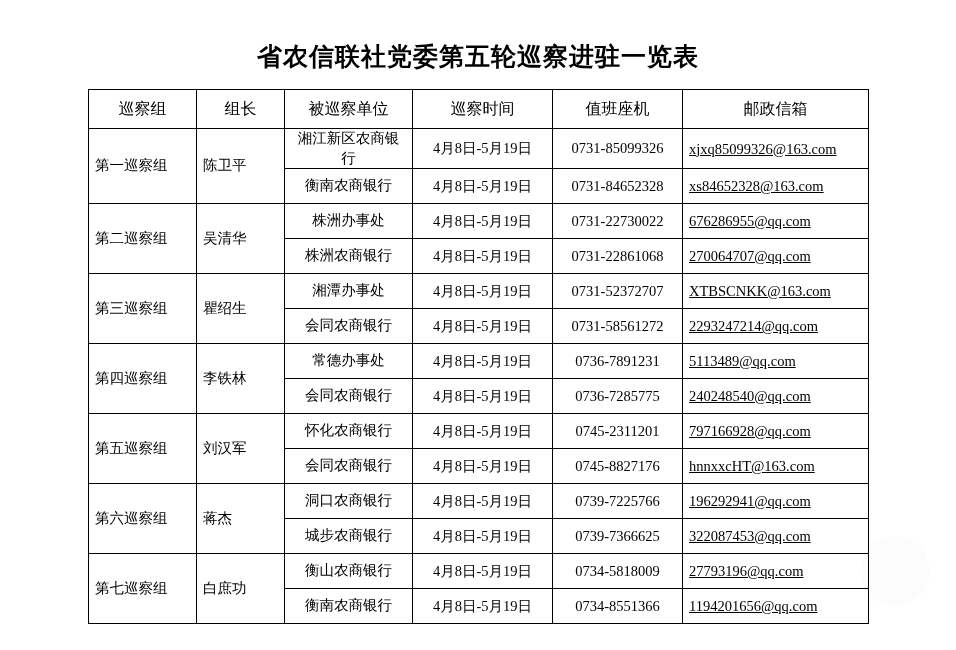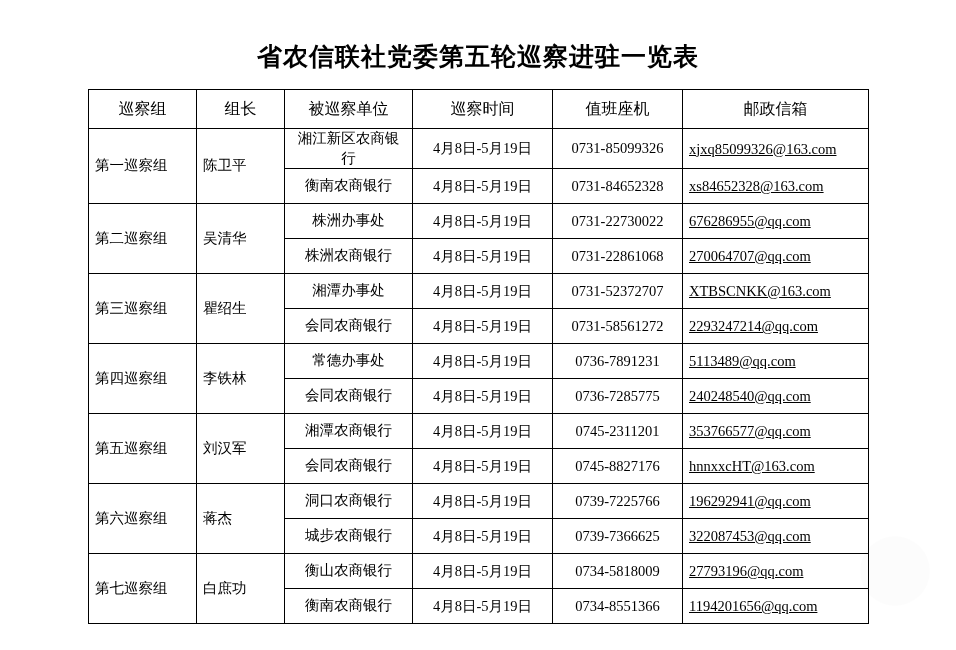--- a/index.html
+++ b/index.html
@@ -179,24 +179,24 @@
           </tr>
           <tr class="body-row">
             <td class="unit">会同农商银行</td>
             <td class="time">4月8日-5月19日</td>
             <td class="phone">0736-7285775</td>
             <td class="mail"><span class="link">240248540@qq.com</span></td>
           </tr>
           <tr class="body-row">
             <td class="group" rowspan="2">第五巡察组</td>
             <td class="leader" rowspan="2">刘汉军</td>
-            <td class="unit">湘潭农商银行</td>
+            <td class="unit">怀化农商银行</td>
             <td class="time">4月8日-5月19日</td>
             <td class="phone">0745-2311201</td>
-            <td class="mail"><span class="link">353766577@qq.com</span></td>
+            <td class="mail"><span class="link">797166928@qq.com</span></td>
           </tr>
           <tr class="body-row">
             <td class="unit">会同农商银行</td>
             <td class="time">4月8日-5月19日</td>
             <td class="phone">0745-8827176</td>
             <td class="mail"><span class="link">hnnxxcHT@163.com</span></td>
           </tr>
           <tr class="body-row">
             <td class="group" rowspan="2">第六巡察组</td>
             <td class="leader" rowspan="2">蒋杰</td>

